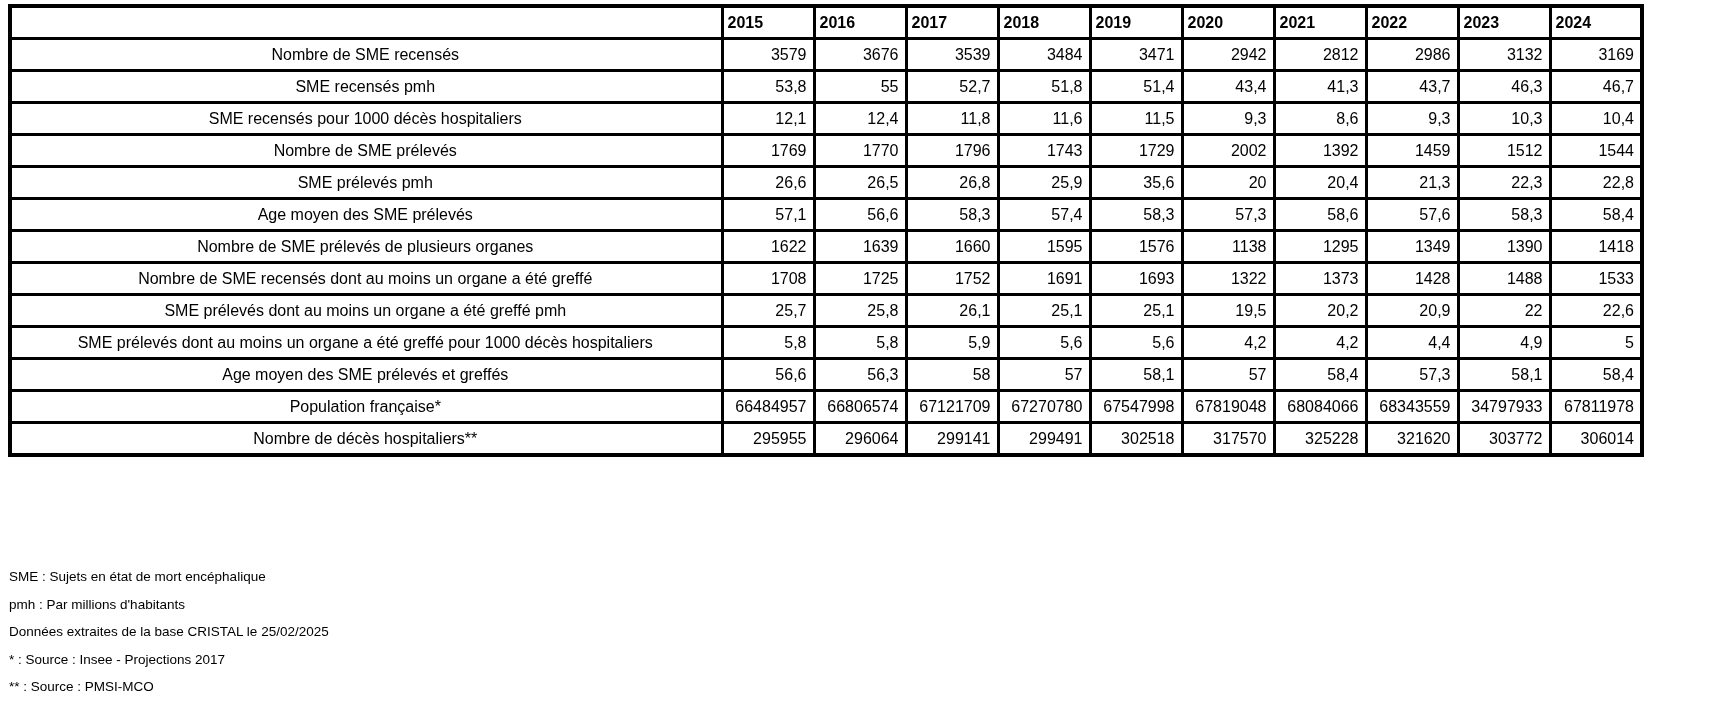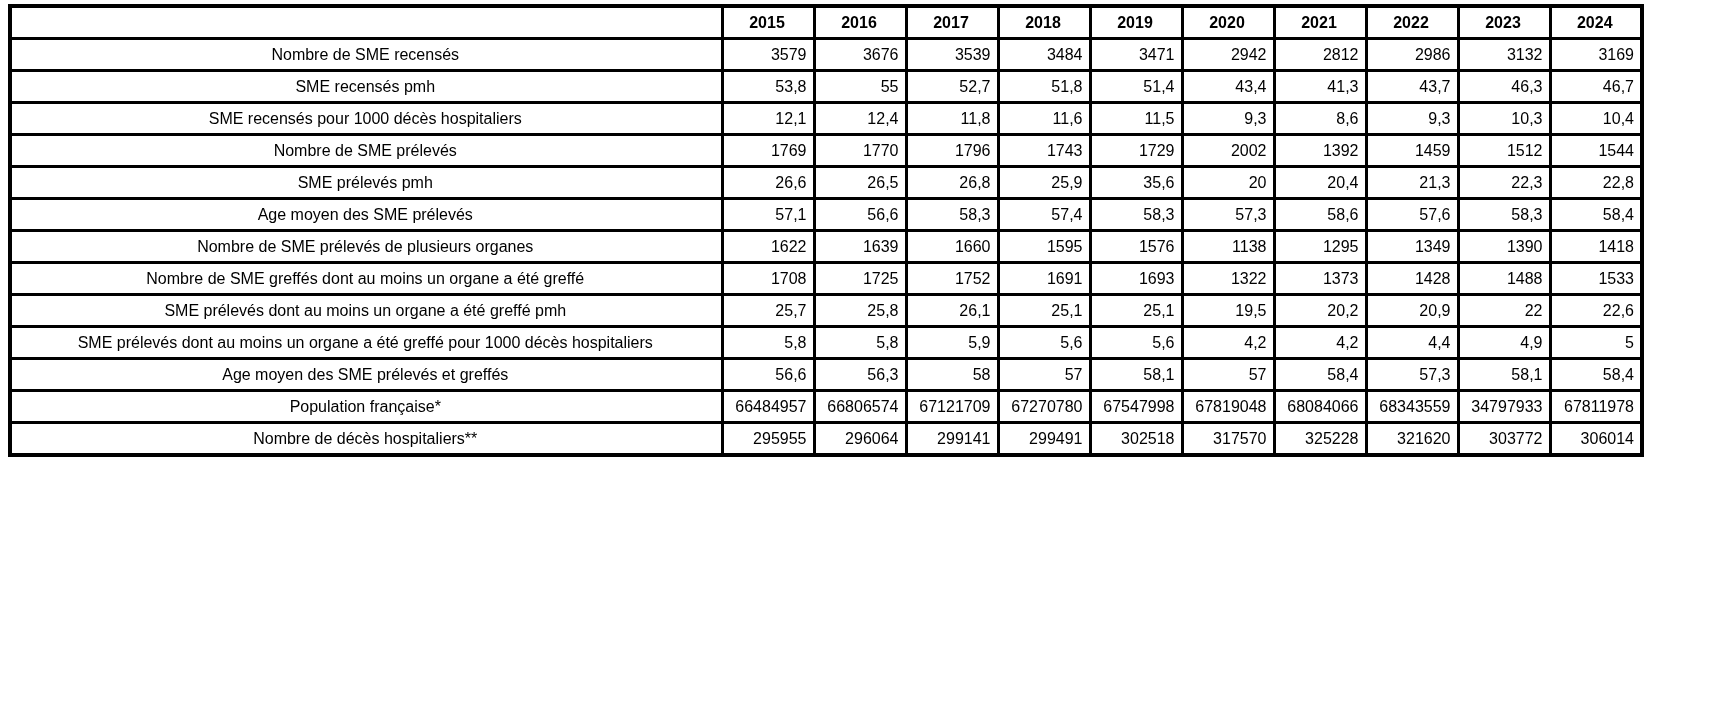--- a/index.html
+++ b/index.html
@@ -34,21 +34,21 @@
     background: #fff;
     white-space: nowrap;
     overflow: hidden;
     padding: 0 6px 0 4px;
     vertical-align: middle;
   }
   table.data-table col.label-col   { width: 712px; }
   table.data-table col.year-col    { width: 92px; }
   table.data-table th.year-header {
     font-weight: bold;
-    text-align: center;
+    text-align: left;
   }
   table.data-table th.corner-cell {
     background: #fff;
   }
   table.data-table td.row-label {
     text-align: center;
     font-weight: normal;
   }
   table.data-table td.value-cell {
     text-align: right;
@@ -185,21 +185,21 @@
           <td class="value-cell">1660</td>
           <td class="value-cell">1595</td>
           <td class="value-cell">1576</td>
           <td class="value-cell">1138</td>
           <td class="value-cell">1295</td>
           <td class="value-cell">1349</td>
           <td class="value-cell">1390</td>
           <td class="value-cell">1418</td>
         </tr>
         <tr>
-          <td class="row-label">Nombre de SME greffés dont au moins un organe a été greffé</td>
+          <td class="row-label">Nombre de SME recensés dont au moins un organe a été greffé</td>
           <td class="value-cell">1708</td>
           <td class="value-cell">1725</td>
           <td class="value-cell">1752</td>
           <td class="value-cell">1691</td>
           <td class="value-cell">1693</td>
           <td class="value-cell">1322</td>
           <td class="value-cell">1373</td>
           <td class="value-cell">1428</td>
           <td class="value-cell">1488</td>
           <td class="value-cell">1533</td>
@@ -265,14 +265,21 @@
           <td class="value-cell">302518</td>
           <td class="value-cell">317570</td>
           <td class="value-cell">325228</td>
           <td class="value-cell">321620</td>
           <td class="value-cell">303772</td>
           <td class="value-cell">306014</td>
         </tr>
       </tbody>
   </table>
 
+  <div id="footnotes">
+      <p class="footnote">SME : Sujets en état de mort encéphalique</p>
+      <p class="footnote">pmh : Par millions d'habitants</p>
+      <p class="footnote">Données extraites de la base CRISTAL le 25/02/2025</p>
+      <p class="footnote">* : Source : Insee - Projections 2017</p>
+      <p class="footnote">** : Source : PMSI-MCO</p>
+    </div>
 
 </div>
 
 </body></html>

